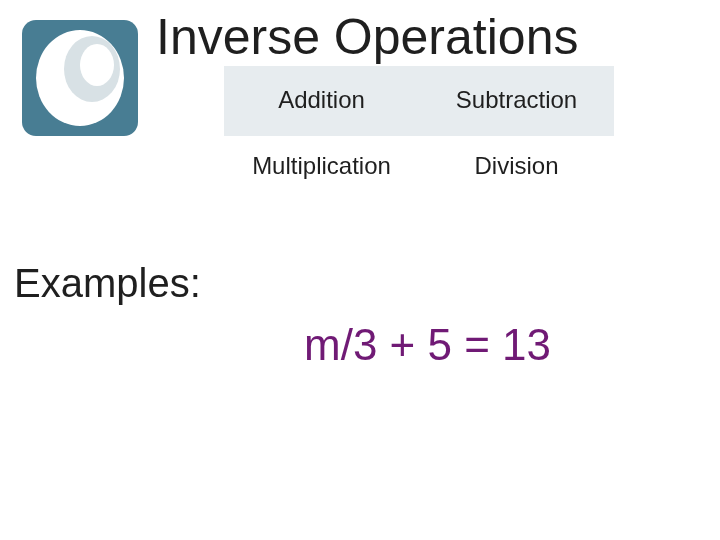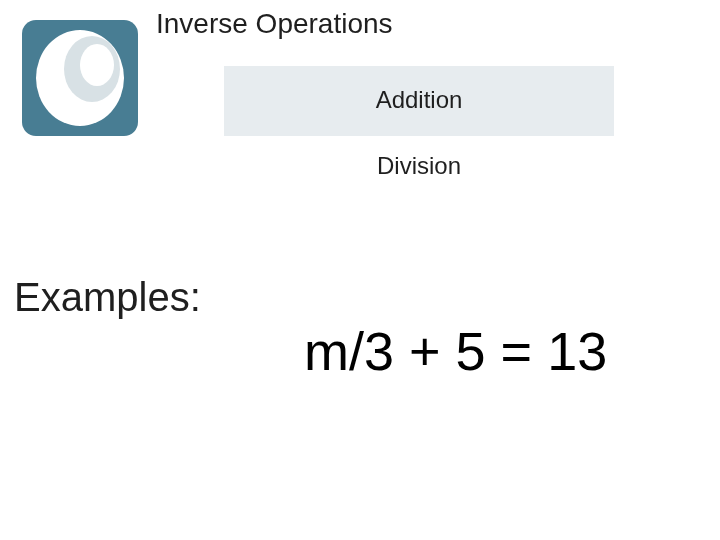--- a/index.html
+++ b/index.html
@@ -49,21 +49,21 @@
     top: 24px;
     width: 34px;
     height: 42px;
     background: #ffffff;
     border-radius: 50% / 50%;
   }
   .title {
     position: absolute;
     left: 156px;
     top: 8px;
-    font-size: 28px;
+    font-size: 50px;
     color: #1f1f1f;
     font-weight: 400;
   }
   .table {
     position: absolute;
     left: 224px;
     top: 66px;
     width: 390px;
     font-size: 24px;
     color: #1f1f1f;
@@ -92,54 +92,56 @@
     align-items: flex-start;
     padding-top: 20px;
   }
   .row-2 .cell {
     background: #ffffff;
     height: 60px;
   }
   .examples-label {
     position: absolute;
     left: 14px;
-    top: 274px;
+    top: 260px;
     font-size: 40px;
     color: #1f1f1f;
     line-height: 1.15;
   }
   .equation-left {
     display: block;
   }
   .equation-right {
     position: absolute;
     left: 304px;
     top: 320px;
-    font-size: 54px;
-    color: #000000;
+    font-size: 44px;
+    color: #701a75;
   }
 </style>
 </head>
 <body>
 
 <div class="slide">
 
   <div class="icon-box">
     <div class="icon-oval-1"></div>
     <div class="icon-oval-2"></div>
     <div class="icon-oval-3"></div>
   </div>
 
   <div class="title">Inverse Operations</div>
 
   <div class="table">
     <div class="row row-1">
       <div class="cell">Addition</div>
+      <div class="cell">Subtraction</div>
     </div>
     <div class="row row-2">
+      <div class="cell">Multiplication</div>
       <div class="cell">Division</div>
     </div>
   </div>
 
   <div class="examples-label">
     <span>Examples:</span><br>
   </div>
 
   <div class="equation-right">m/3 + 5 = 13</div>
 

